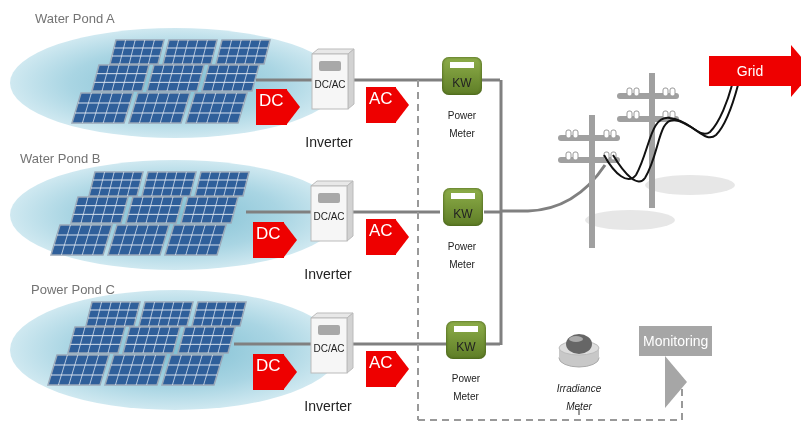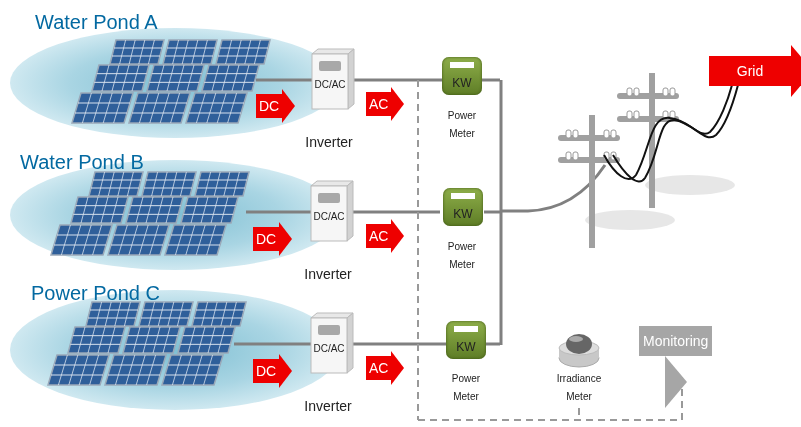--- a/index.html
+++ b/index.html
@@ -1,22 +1,22 @@
 <!DOCTYPE html>
 <html><head>
 <meta charset="utf-8">
 <style>
   html,body{margin:0;padding:0;background:#fff;}
   body{width:801px;height:427px;position:relative;overflow:hidden;font-family:"Liberation Sans",sans-serif;color:#222;}
   .abs{position:absolute;}
   .pond{position:absolute;border-radius:50%;background:radial-gradient(ellipse at center,#7fbfd3 0%,#a9d5e3 45%,#d6ecf3 75%,rgba(255,255,255,0) 100%);}
-  .pond-label{position:absolute;font-size:20px;color:#0369a1;}
+  .pond-label{position:absolute;font-size:13px;color:#737373;}
   .panel-svg{position:absolute;}
   .tag{position:absolute;display:flex;align-items:center;}
-  .tag-body{background:#ee0000;color:#fff;font-size:14px;padding:0 3px;height:24px;line-height:24px;}
+  .tag-body{background:#ee0000;color:#fff;font-size:17px;padding:0 3px;height:36px;line-height:24px;}
   .tag-head{width:0;height:0;border-top:17px solid transparent;border-bottom:17px solid transparent;border-left:13px solid #ee0000;}
   .inverter{position:absolute;width:44px;height:60px;}
   .inv-label{position:absolute;font-size:14px;width:70px;text-align:center;margin-top:20px;}
   .meter{position:absolute;width:40px;height:38px;border-radius:7px;background:linear-gradient(#8eae4a,#5e7d26);box-shadow:inset 0 0 3px #3d5412;}
   .meter-win{position:absolute;left:8px;top:5px;width:24px;height:6px;background:#fff;}
   .meter-kw{position:absolute;left:0;right:0;top:19px;text-align:center;font-size:12px;color:#222;}
   .meter-label{position:absolute;font-size:10px;width:70px;text-align:center;line-height:18px;}
   .big-arrow{position:absolute;display:flex;align-items:center;}
   .big-arrow .body{color:#fff;font-size:14px;padding:0 22px;height:30px;line-height:30px;}
   .big-arrow .head{width:0;height:0;border-top:26px solid transparent;border-bottom:26px solid transparent;}
@@ -431,16 +431,16 @@
   <div class="head" style="border-left:22px solid #a6a6a6;"></div>
 </div>
 
 <svg class="abs" style="left:556px;top:330px;" width="46" height="40">
   <ellipse cx="23" cy="28" rx="20" ry="9" fill="#c8c8c8" stroke="#aaa"></ellipse>
   <rect x="3" y="18" width="40" height="10" fill="#c8c8c8"></rect>
   <ellipse cx="23" cy="18" rx="20" ry="7" fill="#ddd" stroke="#bbb"></ellipse>
   <ellipse cx="23" cy="14" rx="13" ry="10" fill="#666"></ellipse>
   <ellipse cx="20" cy="9" rx="7" ry="3" fill="#aaa"></ellipse>
 </svg>
-<div class="meter-label" style="left:543px;top:370px;width:72px;">
+<div class="meter-label" style="left:543px;top:380px;width:72px;font-style:italic;">
   <div>Irradiance</div>
   <div>Meter</div>
 </div>
 
 </body></html>

